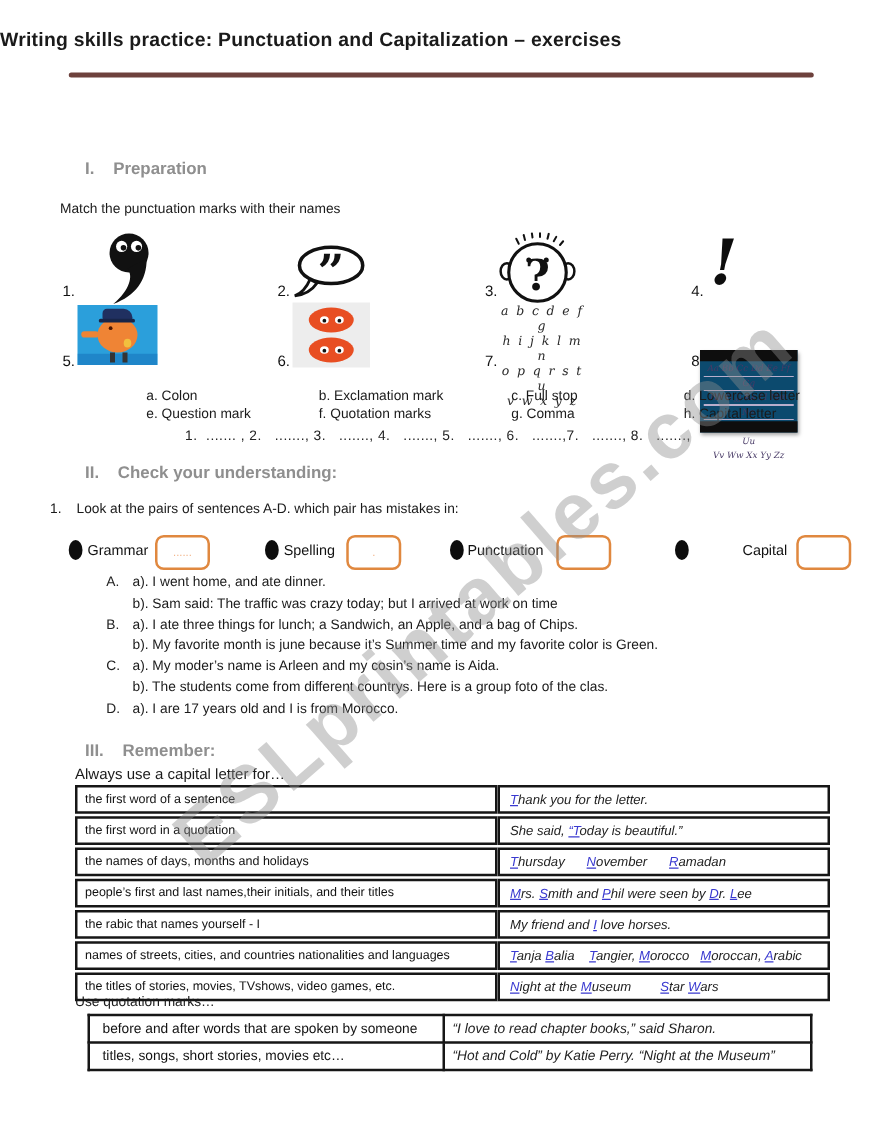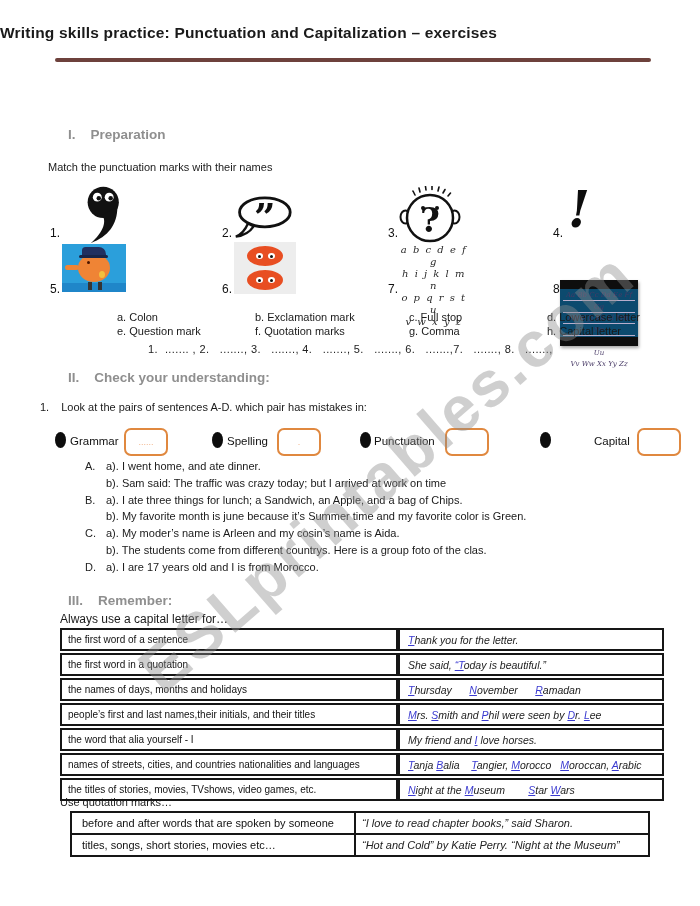--- a/index.html
+++ b/index.html
@@ -301,21 +301,21 @@
         </tr>
         <tr>
           <td class="rule-cell">the names of days, months and holidays</td>
           <td class="example-cell"><span class="hl">T</span><span>hursday&nbsp;&nbsp;&nbsp;&nbsp;&nbsp;&nbsp;</span><span class="hl">N</span><span>ovember&nbsp;&nbsp;&nbsp;&nbsp;&nbsp;&nbsp;</span><span class="hl">R</span><span>amadan</span></td>
         </tr>
         <tr>
           <td class="rule-cell">people’s first and last names,their initials, and their titles</td>
           <td class="example-cell"><span class="hl">M</span><span>rs. </span><span class="hl">S</span><span>mith and </span><span class="hl">P</span><span>hil were seen by </span><span class="hl">D</span><span>r. </span><span class="hl">L</span><span>ee</span></td>
         </tr>
         <tr>
-          <td class="rule-cell">the word that alia yourself - I</td>
+          <td class="rule-cell">the rabic that names yourself - I</td>
           <td class="example-cell"><span>My friend and </span><span class="hl">I</span><span> love horses.</span></td>
         </tr>
         <tr>
           <td class="rule-cell">names of streets, cities, and countries nationalities and languages</td>
           <td class="example-cell"><span class="hl">T</span><span>anja </span><span class="hl">B</span><span>alia&nbsp;&nbsp;&nbsp;&nbsp;</span><span class="hl">T</span><span>angier, </span><span class="hl">M</span><span>orocco&nbsp;&nbsp;&nbsp;</span><span class="hl">M</span><span>oroccan, </span><span class="hl">A</span><span>rabic</span></td>
         </tr>
         <tr>
           <td class="rule-cell">the titles of stories, movies, TVshows, video games, etc.</td>
           <td class="example-cell"><span class="hl">N</span><span>ight at the </span><span class="hl">M</span><span>useum&nbsp;&nbsp;&nbsp;&nbsp;&nbsp;&nbsp;&nbsp;&nbsp;</span><span class="hl">S</span><span>tar </span><span class="hl">W</span><span>ars</span></td>
         </tr>

